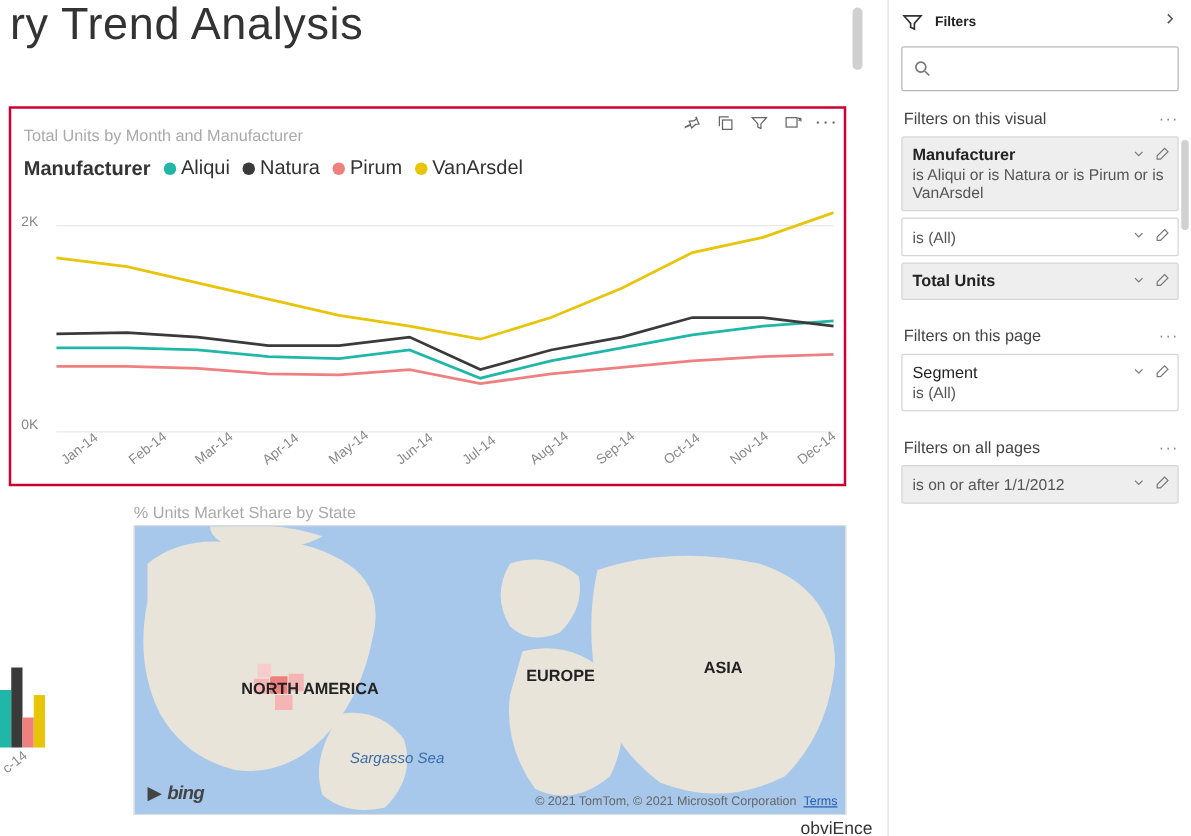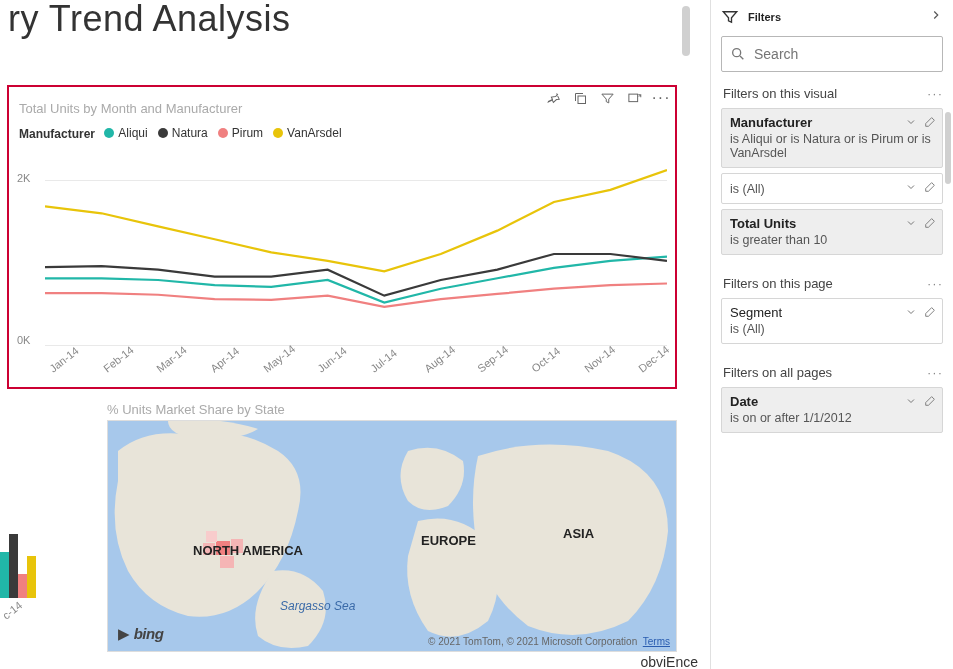--- a/index.html
+++ b/index.html
@@ -5,21 +5,21 @@
   * { box-sizing: border-box; margin: 0; padding: 0; font-family: "Segoe UI", Arial, sans-serif; }
   body { background: #fff; color: #222; width: 953px; height: 669px; overflow: hidden; position: relative; }
   .canvas { position: absolute; left: 0; top: 0; width: 710px; height: 669px; padding: 0; }
   .title-partial { font-size: 36px; font-weight: 300; color: #333; position: absolute; left: 8px; top: -2px; letter-spacing: 0.5px; }
   .scroll-indicator { position: absolute; left: 682px; top: 6px; width: 8px; height: 50px; background: #d0d0d0; border-radius: 4px; }
   
   .visual { position: absolute; left: 7px; top: 85px; width: 670px; height: 304px; border: 2px solid #cc0033; background:#fff; }
   .visual-header { position:absolute; right:6px; top:3px; display:flex; gap:11px; align-items:center; }
   .visual-header .hicon { width:16px; height:16px; color:#666; cursor:pointer; display:flex; align-items:center; justify-content:center; }
   .visual-title { font-size: 13px; color:#aaa; padding: 14px 0 0 10px; }
-  .legend { padding: 10px 0 0 10px; font-size: 12px; color:#333; }
+  .legend { padding: 10px 0 0 10px; font-size: 16px; color:#333; }
   .legend b { font-weight:600; margin-right:6px; }
   .legend-item { display:inline-flex; align-items:center; margin-right:10px; }
   .swatch { width:10px; height:10px; border-radius:50%; margin-right:4px; display:inline-block; }
   .plot { position:absolute; left:8px; right:8px; top:70px; bottom:42px; }
   .yaxis-label { position:absolute; left:0; font-size:11px; color:#888; }
   .xaxis { position:absolute; left:30px; right:0; bottom:-38px; height:36px; }
   .xaxis span { position:absolute; font-size:11px; color:#888; transform: rotate(-38deg); transform-origin: left top; white-space:nowrap; }
   .gridline { position:absolute; left:28px; right:0; height:1px; background:#e9e9e9; }
   .series-svg { position:absolute; left:28px; right:0; top:0; bottom:0; }
   
@@ -171,21 +171,20 @@
           <path d="M9 6l6 6-6 6"></path>
         </svg></span>
   </div>
   <div class="search">
     <span class="icon">
         <svg width="16" height="16" viewBox="0 0 24 24" fill="none" stroke="#777" stroke-width="2">
           <circle cx="10" cy="10" r="6"></circle>
           <path d="M20 20l-5-5"></path>
         </svg>
       </span>
-    <input type="text" placeholder="Search" style="">
   </div>
 
   <div class="section-head">
     <span>Filters on this visual</span>
     <span class="dots">···</span>
   </div>
   <div class="card active">
     <div class="cname">Manufacturer</div>
     <div class="csub">is Aliqui or is Natura or is Pirum or is VanArsdel</div>
     <div class="cicons">
@@ -203,21 +202,20 @@
         <span><svg width="12" height="12" viewBox="0 0 24 24" fill="none" stroke="currentColor" stroke-width="2">
             <path d="M6 9l6 6 6-6"></path>
           </svg></span>
         <span><svg width="13" height="13" viewBox="0 0 24 24" fill="none" stroke="currentColor" stroke-width="1.7">
             <path d="M16 3l5 5-11 11H5v-5z"></path>
           </svg></span>
       </div>
   </div>
   <div class="card active">
     <div class="cname">Total Units</div>
-    <div class="csub">is greater than 10</div>
     <div class="cicons">
         <span><svg width="12" height="12" viewBox="0 0 24 24" fill="none" stroke="currentColor" stroke-width="2">
             <path d="M6 9l6 6 6-6"></path>
           </svg></span>
         <span><svg width="13" height="13" viewBox="0 0 24 24" fill="none" stroke="currentColor" stroke-width="1.7">
             <path d="M16 3l5 5-11 11H5v-5z"></path>
           </svg></span>
       </div>
   </div>
 
@@ -238,21 +236,20 @@
           </svg></span>
       </div>
   </div>
 
   <div style="height:14px"></div>
   <div class="section-head">
     <span>Filters on all pages</span>
     <span class="dots">···</span>
   </div>
   <div class="card active">
-    <div class="cname">Date</div>
     <div class="csub">is on or after 1/1/2012</div>
     <div class="cicons">
         <span><svg width="12" height="12" viewBox="0 0 24 24" fill="none" stroke="currentColor" stroke-width="2">
             <path d="M6 9l6 6 6-6"></path>
           </svg></span>
         <span><svg width="13" height="13" viewBox="0 0 24 24" fill="none" stroke="currentColor" stroke-width="1.7">
             <path d="M16 3l5 5-11 11H5v-5z"></path>
           </svg></span>
       </div>
   </div>

